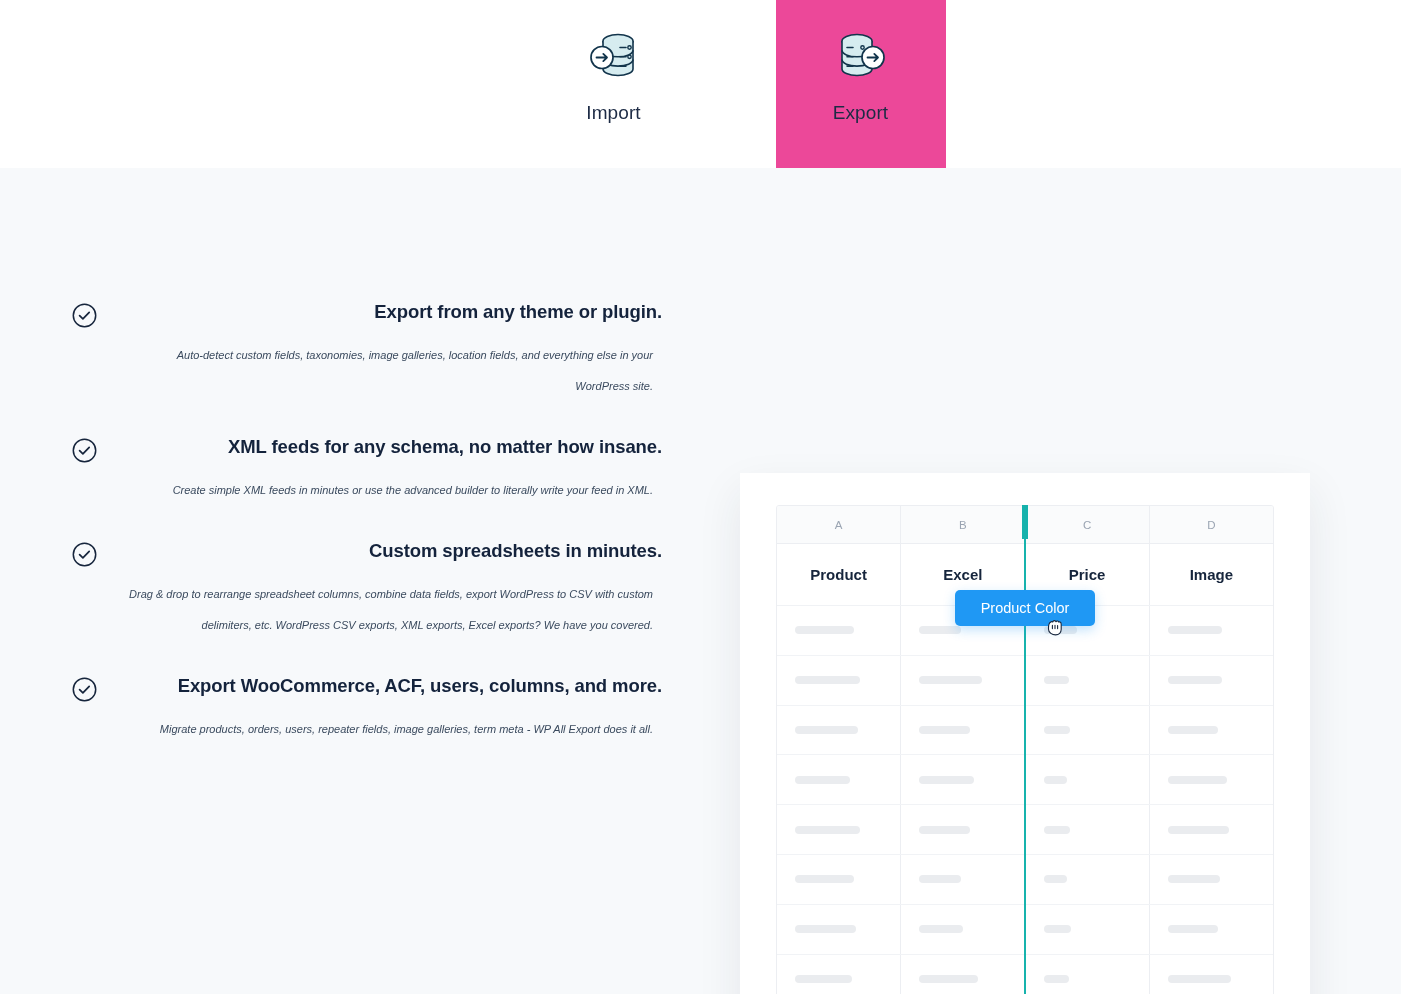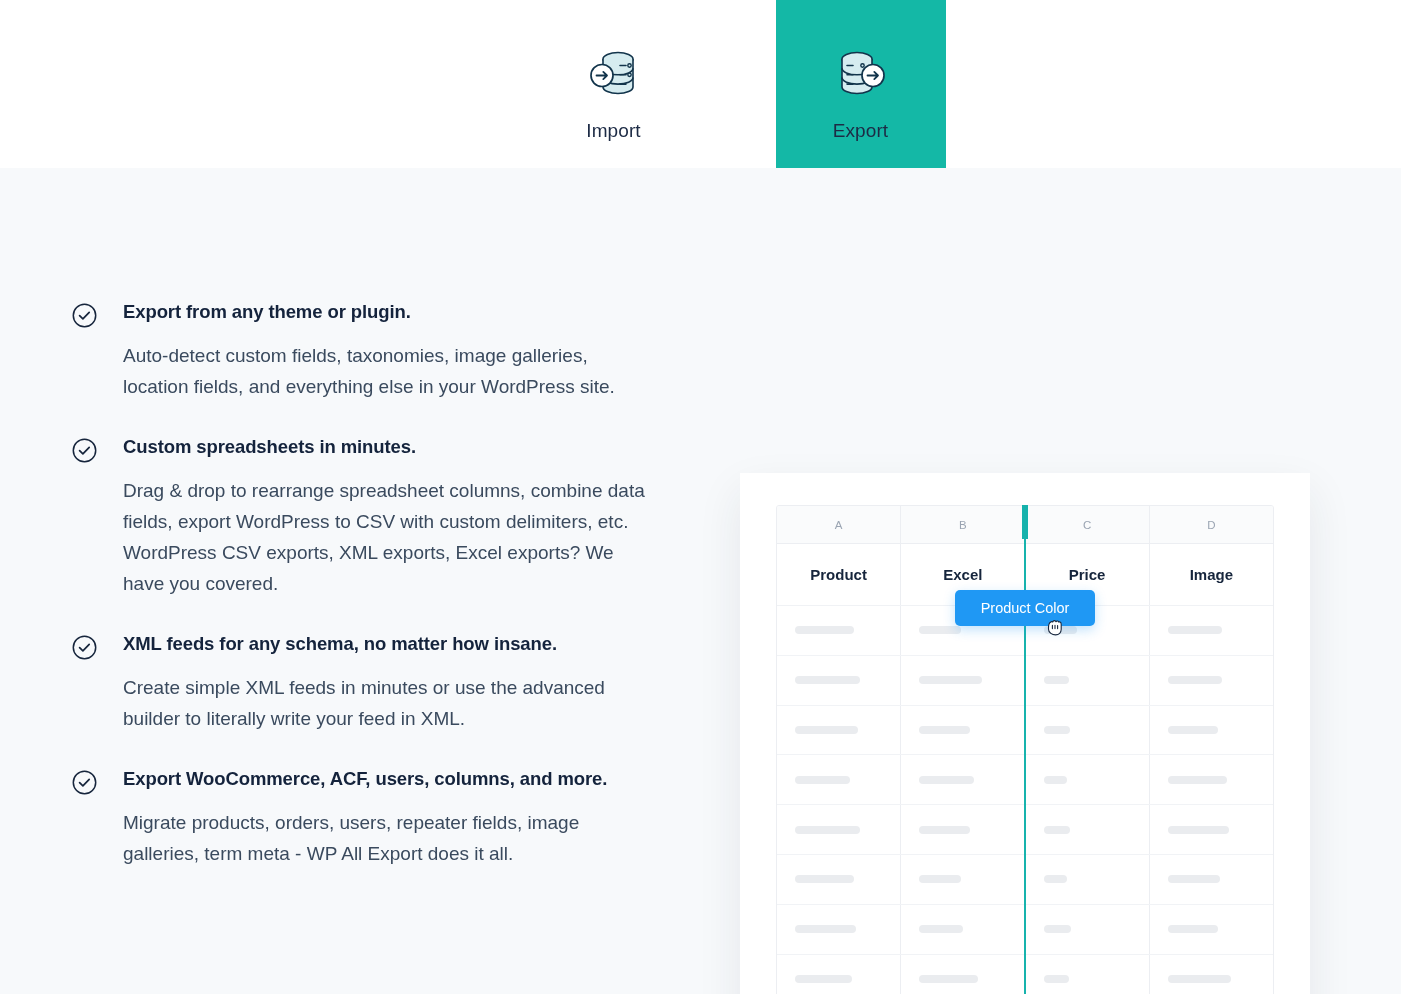--- a/index.html
+++ b/index.html
@@ -28,27 +28,27 @@
     justify-content: center;
   }
 
   .tab {
     width: 170px;
     height: 168px;
     display: flex;
     flex-direction: column;
     align-items: center;
     justify-content: flex-start;
-    padding-top: 44px;
+    padding-top: 26px;
     cursor: pointer;
     background: transparent;
     border: none;
     font-family: inherit;
   }
-  .tab.active { background: #14b8a6; }
+  .tab.active { background: #ec4899; }
 
   .tab-icon {
     width: 62px;
     height: 62px;
     display: flex;
     align-items: center;
     justify-content: center;
   }
   .tab-label {
     margin-top: 14px;
@@ -60,20 +60,21 @@
   .tab-spacer-left  { width: 227px; height: 1px; }
   .tab-spacer-mid   { width: 77px;  height: 1px; }
   .tab-spacer-mid2  { width: 77px;  height: 1px; }
 
   
   .main {
     position: relative;
     width: 1401px;
     height: 826px;
     background: #f7f9fb;
+    text-align: right;
   }
 
   
   .features {
     position: absolute;
     left: 72px;
     top: 132px;
     width: 590px;
   }
 
@@ -91,24 +92,25 @@
   .feature-title {
     font-size: 18.5px;
     font-weight: bold;
     color: #14233c;
     letter-spacing: -.1px;
     line-height: 1.35;
   }
 
   .feature-desc {
     margin-top: 15px;
-    font-size: 19px;
+    font-size: 11px;
     line-height: 31px;
     color: #3a4a5e;
     max-width: 530px;
+    font-style: italic;
   }
 
   
   .mock-card {
     position: absolute;
     left: 740px;
     top: 305px;
     width: 570px;
     height: 565px;
     background: #ffffff;
@@ -291,33 +293,33 @@
       <div class="feature-desc">Auto-detect custom fields, taxonomies, image galleries, location fields, and everything else in your WordPress site.</div>
     </div>
 
     <div class="feature">
       <span class="check-icon">
         <svg width="25" height="25" viewBox="0 0 25 25" fill="none">
           <circle cx="12.5" cy="12.5" r="11.2" stroke="#16253c" stroke-width="1.5"></circle>
           <path d="M7.6 12.6l3.3 3.3 6.3-6.6" stroke="#16253c" stroke-width="1.7" stroke-linecap="round" stroke-linejoin="round"></path>
         </svg>
       </span>
-      <div class="feature-title">Custom spreadsheets in minutes.</div>
-      <div class="feature-desc">Drag &amp; drop to rearrange spreadsheet columns, combine data fields, export WordPress to CSV with custom delimiters, etc. WordPress CSV exports, XML exports, Excel exports? We have you covered.</div>
+      <div class="feature-title">XML feeds for any schema, no matter how insane.</div>
+      <div class="feature-desc">Create simple XML feeds in minutes or use the advanced builder to literally write your feed in XML.</div>
     </div>
 
     <div class="feature">
       <span class="check-icon">
         <svg width="25" height="25" viewBox="0 0 25 25" fill="none">
           <circle cx="12.5" cy="12.5" r="11.2" stroke="#16253c" stroke-width="1.5"></circle>
           <path d="M7.6 12.6l3.3 3.3 6.3-6.6" stroke="#16253c" stroke-width="1.7" stroke-linecap="round" stroke-linejoin="round"></path>
         </svg>
       </span>
-      <div class="feature-title">XML feeds for any schema, no matter how insane.</div>
-      <div class="feature-desc">Create simple XML feeds in minutes or use the advanced builder to literally write your feed in XML.</div>
+      <div class="feature-title">Custom spreadsheets in minutes.</div>
+      <div class="feature-desc">Drag &amp; drop to rearrange spreadsheet columns, combine data fields, export WordPress to CSV with custom delimiters, etc. WordPress CSV exports, XML exports, Excel exports? We have you covered.</div>
     </div>
 
     <div class="feature">
       <span class="check-icon">
         <svg width="25" height="25" viewBox="0 0 25 25" fill="none">
           <circle cx="12.5" cy="12.5" r="11.2" stroke="#16253c" stroke-width="1.5"></circle>
           <path d="M7.6 12.6l3.3 3.3 6.3-6.6" stroke="#16253c" stroke-width="1.7" stroke-linecap="round" stroke-linejoin="round"></path>
         </svg>
       </span>
       <div class="feature-title">Export WooCommerce, ACF, users, columns, and more.</div>

